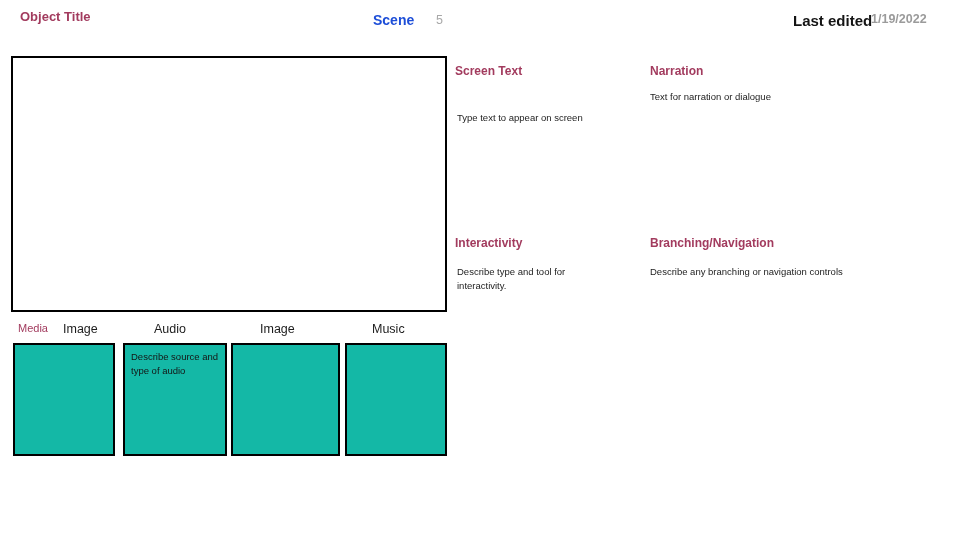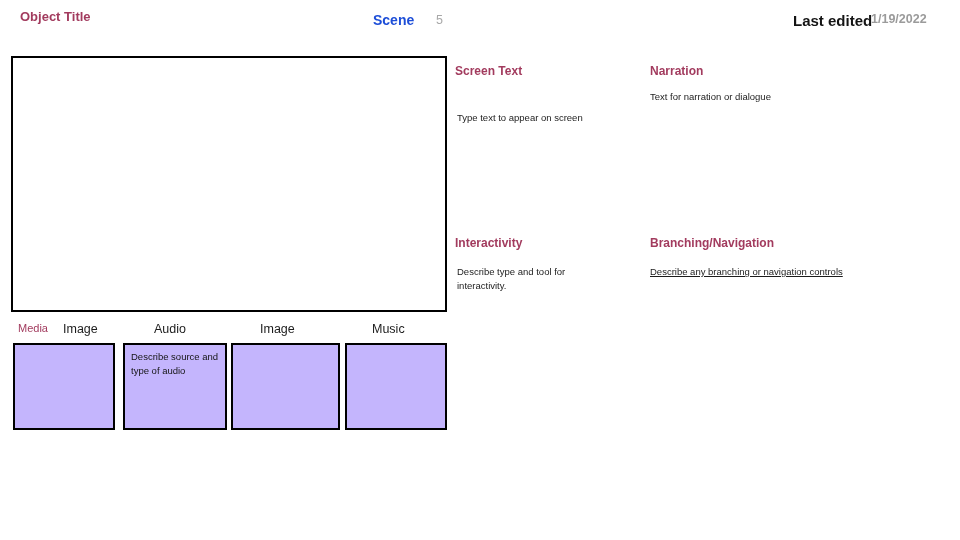--- a/index.html
+++ b/index.html
@@ -50,38 +50,38 @@
     position: absolute;
     font-size: 9.5px; line-height: 1.45; color: #1c1c1c;
   }
   .pos-st-title   { left: 455px; top: 64px; }
   .pos-st-desc    { left: 457px; top: 90px; width: 175px; margin-top: 21px; }
   .pos-narr-title { left: 650px; top: 64px; }
   .pos-narr-desc  { left: 650px; top: 90px; width: 265px; }
   .pos-int-title  { left: 455px; top: 236px; }
   .pos-int-desc   { left: 457px; top: 265px; width: 138px; }
   .pos-br-title   { left: 650px; top: 236px; }
-  .pos-br-desc    { left: 650px; top: 265px; width: 300px; text-decoration: underline; }
+  .pos-br-desc    { left: 650px; top: 265px; width: 300px; }
   
   .media-label {
     position: absolute; left: 18px; top: 322px;
     font-size: 11px; font-weight: normal; color: #A23B5E;
   }
   .media-type-label {
     position: absolute; top: 322px;
     font-size: 12.5px; color: #1c1c1c;
   }
   .pos-image-label { left: 63px; }
   .pos-audio-label { left: 154px; }
   .pos-video-label { left: 260px; }
   .pos-music-label { left: 372px; }
   .media-box {
-    position: absolute; top: 343px; height: 87px;
+    position: absolute; top: 343px; height: 113px;
     border: 2px solid #000000;
-    background: #c4b5fd;
+    background: #14b8a6;
     padding: 5px 6px;
     font-size: 9.5px; line-height: 1.45; color: #141414;
   }
   .pos-box-image { left: 13px;  width: 102px; }
   .pos-box-audio { left: 123px; width: 104px; }
   .pos-box-video { left: 231px; width: 109px; }
   .pos-box-music { left: 345px; width: 102px; }
 </style>
 </head>
 <body>

